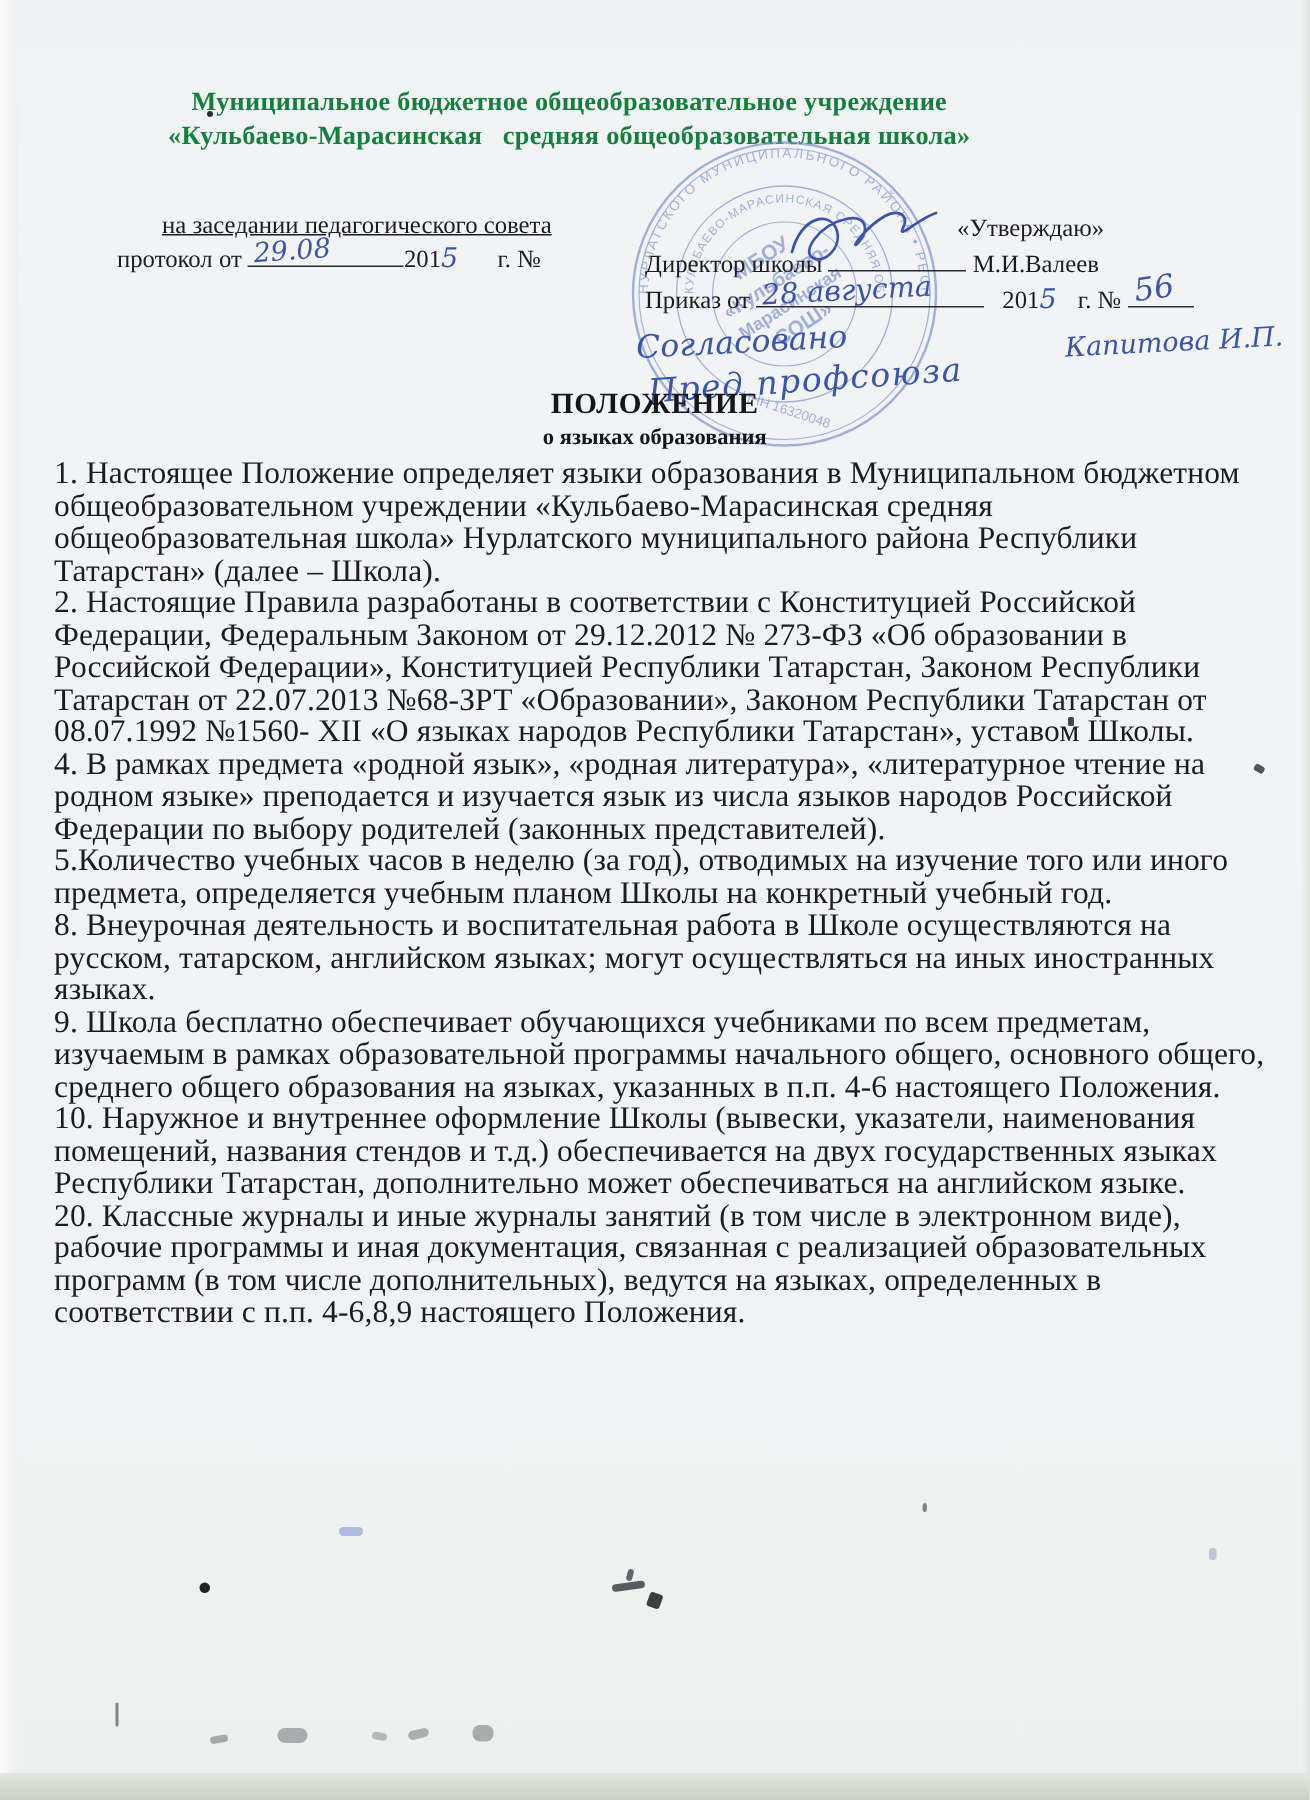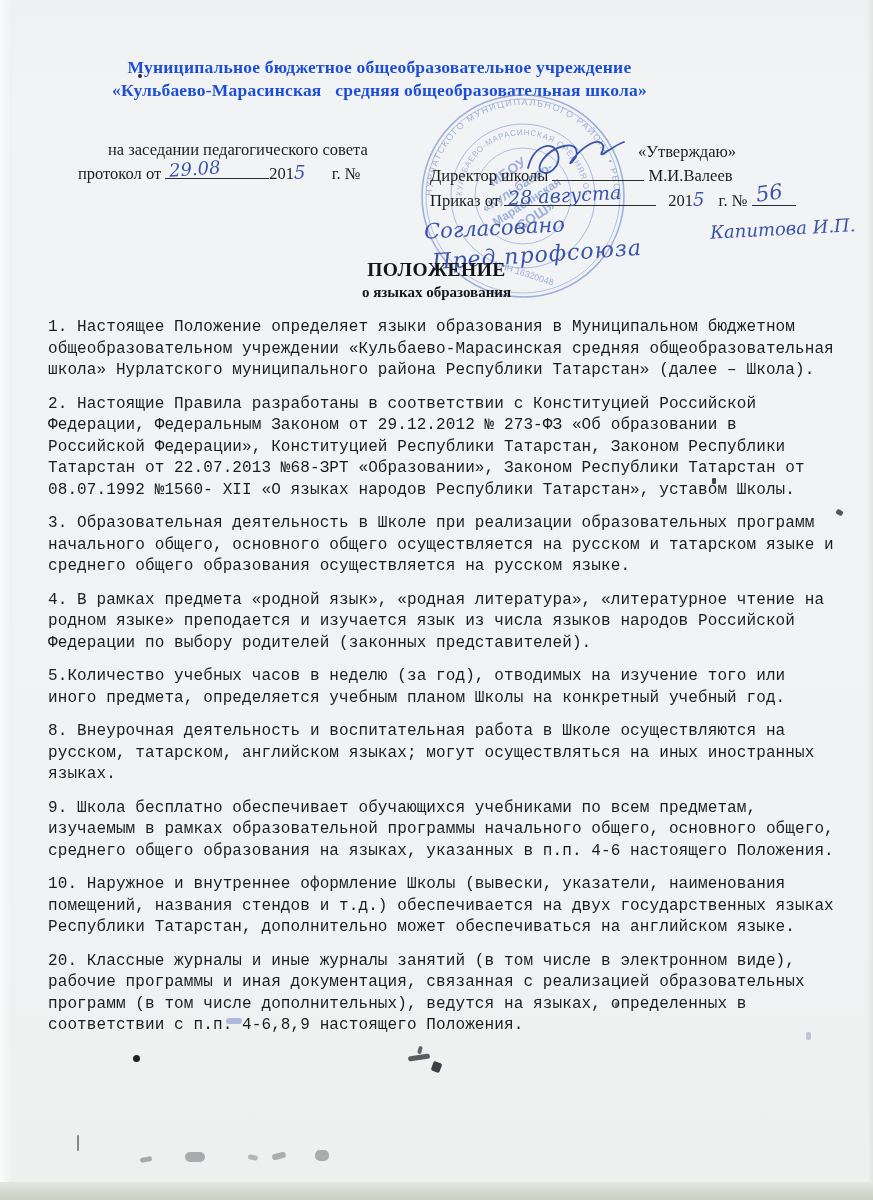--- a/index.html
+++ b/index.html
@@ -12,26 +12,26 @@
     position:absolute;left:0;top:0;width:873px;height:1188px;
     background:linear-gradient(180deg,#eef0f2 0%,#f2f3f5 8%,#f1f2f4 70%,#eef0ef 100%);
   }
   .edge-left{position:absolute;left:0;top:0;width:12px;height:1188px;background:linear-gradient(90deg,#fafbfa,#eef0f2);}
   .edge-bottom{position:absolute;left:0;top:1182px;width:873px;height:18px;background:linear-gradient(180deg,#e3e7df,#c8cfc0);}
   .edge-right{position:absolute;right:0;top:0;width:6px;height:1188px;background:linear-gradient(270deg,#e2e4e1,#f1f2f4);}
   .keep{white-space:pre-wrap;}
 
   
   .header{position:absolute;left:0;top:56px;width:759px;text-align:center;
-    font-weight:bold;font-size:17.5px;line-height:22.5px;color:#1d4ed8;letter-spacing:.2px;}
+    font-weight:bold;font-size:17.5px;line-height:22.5px;color:#15803d;letter-spacing:.2px;}
 
   
   .accept{position:absolute;left:78px;top:138px;font-size:16.5px;line-height:23px;color:#1b1c20;}
   .accept .l1{padding-left:46px;}
-  .accept .l2{padding-left:30px;}
+  .accept .l2{padding-left:30px;text-decoration:underline;}
 
   .approve{position:absolute;left:430px;top:140px;width:440px;font-size:16.5px;line-height:24px;color:#1b1c20;}
   .approve .utv{padding-left:208px;}
 
   .blank{display:inline-block;border-bottom:1.2px solid #2a2b30;position:relative;vertical-align:baseline;height:14px;}
   .hw{
     font-family:"DejaVu Serif", serif;font-style:italic;color:#3a54aa;
   }
   .hw-over{position:absolute;left:4px;bottom:-2px;white-space:nowrap;}
   .pen5{color:#3a54aa;font-family:"DejaVu Serif", serif;font-style:italic;}
@@ -41,21 +41,21 @@
   .hw-pred{left:432px;top:242px;font-size:22px;transform:rotate(-4deg);letter-spacing:1px;}
   .hw-kapitova{left:710px;top:218px;font-size:18px;transform:rotate(-3deg);}
 
   
   .doc-title{position:absolute;left:0;top:258px;width:873px;text-align:center;color:#15161a;}
   .doc-title .t1{font-weight:bold;font-size:19.5px;line-height:24px;letter-spacing:.5px;}
   .doc-title .t2{font-weight:bold;font-size:15px;line-height:21px;}
 
   
   .body-text{position:absolute;left:36px;top:305px;width:814px;color:#1b1c20;}
-  .body-text p{margin:12px;font-size:16px;line-height:21.5px;letter-spacing:.1px;text-align:left;font-family:Liberation Mono, monospace;}
+  .body-text p{margin:0;font-size:21px;line-height:21.5px;letter-spacing:.1px;text-align:left;}
 
   
   .stamp{position:absolute;left:416px;top:80px;width:214px;height:232px;opacity:.62;pointer-events:none;}
 
   
   .sig{position:absolute;left:520px;top:132px;width:140px;height:52px;pointer-events:none;}
 
   
   .speck{position:absolute;border-radius:50%;}
 </style>
@@ -139,21 +139,20 @@
 <div class="hw-line hw-kapitova">Капитова И.П.</div>
 
 <div class="doc-title">
   <div class="t1">ПОЛОЖЕНИЕ</div>
   <div class="t2">о языках образования</div>
 </div>
 
 <div class="body-text">
   <p>1. Настоящее Положение определяет языки образования в Муниципальном бюджетном общеобразовательном учреждении «Кульбаево-Марасинская   средняя общеобразовательная школа» Нурлатского муниципального района Республики Татарстан» (далее – Школа).</p>
   <p>2. Настоящие Правила разработаны в соответствии с Конституцией Российской Федерации, Федеральным Законом от 29.12.2012 № 273-ФЗ «Об образовании в Российской Федерации», Конституцией Республики Татарстан, Законом Республики Татарстан от 22.07.2013 №68-ЗРТ «Образовании», Законом Республики Татарстан от 08.07.1992 №1560- XII «О языках народов Республики Татарстан», уставом Школы.</p>
-  <p>3. Образовательная деятельность в Школе при реализации образовательных программ начального общего, основного общего осуществляется на   русском и татарском языке и среднего общего образования осуществляется на   русском языке.</p>
   <p>4. В рамках предмета «родной язык», «родная литература», «литературное чтение на родном языке» преподается и изучается язык из числа языков народов Российской Федерации по выбору родителей (законных представителей).</p>
   <p>5.Количество учебных часов в неделю (за год), отводимых на изучение того или иного предмета, определяется учебным планом Школы на конкретный учебный год.</p>
   <p>8. Внеурочная деятельность и воспитательная работа в Школе осуществляются на русском, татарском, английском языках; могут осуществляться на иных иностранных языках.</p>
   <p>9. Школа бесплатно обеспечивает обучающихся учебниками по всем предметам, изучаемым в рамках образовательной программы начального общего, основного общего, среднего общего образования на языках, указанных в п.п. 4-6 настоящего Положения.</p>
   <p>10. Наружное и внутреннее оформление Школы (вывески, указатели, наименования помещений, названия стендов и т.д.) обеспечивается на двух государственных языках Республики Татарстан, дополнительно может обеспечиваться на английском языке.</p>
   <p>20. Классные журналы и иные журналы занятий (в том числе в электронном виде), рабочие программы и иная документация, связанная с реализацией образовательных программ (в том числе дополнительных), ведутся на языках, определенных в соответствии с п.п. 4-6,8,9 настоящего Положения.</p>
 </div>
 
 <div class="speck" style="left:138px;top:74px;width:4px;height:4px;background:#2a2b30;"></div>
 <div class="speck" style="left:836px;top:510px;width:7px;height:5px;background:#55565c;border-radius:2px;transform:rotate(30deg);"></div>

